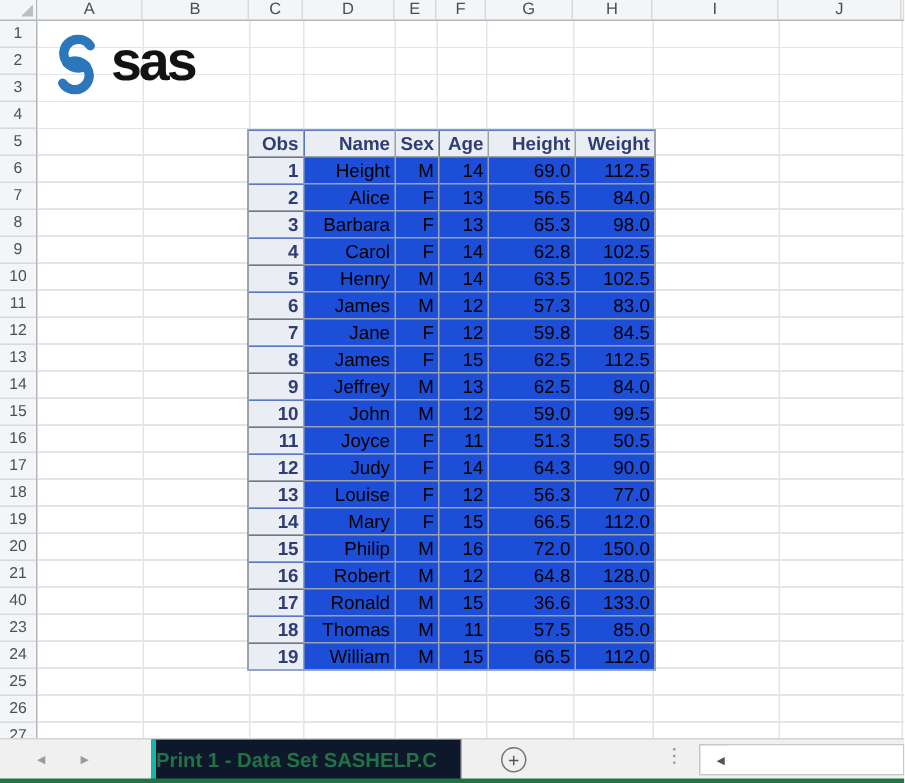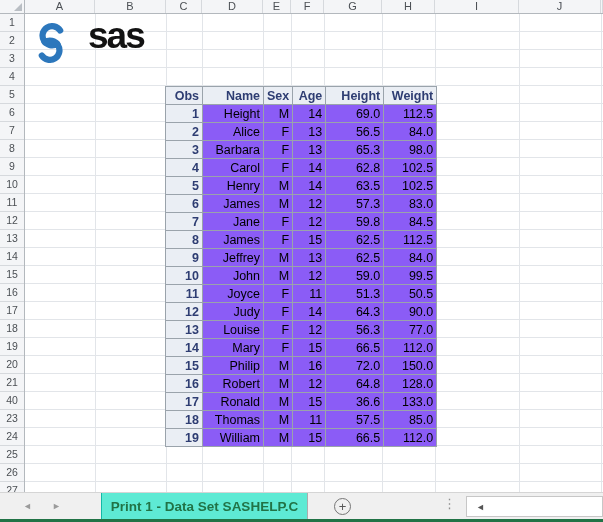--- a/index.html
+++ b/index.html
@@ -23,42 +23,42 @@
     border-right:1px solid #D6D9DD;flex:none;}
   #rowheads{position:absolute;left:0;top:14px;width:25px;height:478px;overflow:hidden;
     background:var(--hdr-bg);border-right:1px solid var(--hdr-border);}
   .row-h{height:18px;font-size:10.5px;color:var(--hdr-text);text-align:center;line-height:17px;
     border-bottom:1px solid #D6D9DD;}
   #gridbg{position:absolute;left:25px;top:14px;width:578px;height:478px;
     background:repeating-linear-gradient(to bottom,transparent 0 17px,var(--grid) 17px 18px);}
   .vline{position:absolute;top:14px;height:478px;width:1px;background:var(--grid);}
 
   
-  #logo{position:absolute;left:32px;top:23px;display:flex;gap:18px;}
+  #logo{position:absolute;left:32px;top:23px;display:flex;align-items:center;gap:4px;}
   #logo svg{display:block;}
   #logo .word{font-size:37px;font-weight:bold;color:#121212;letter-spacing:-2px;
     line-height:34px;margin-top:-4px;}
 
   
   #tablewrap{position:absolute;left:165px;top:86px;}
-  table{border-collapse:collapse;table-layout:fixed;font-size:12.5px;background:#8b5cf6;}
+  table{border-collapse:collapse;table-layout:fixed;font-size:12.5px;background:#1d4ed8;}
   th,td{border:1px solid var(--tbl-border);height:18px;padding:0 3px;white-space:nowrap;
     overflow:hidden;font-weight:normal;color:#000;}
   th{background:var(--thead-bg);color:var(--navy);font-weight:bold;}
   td.obs{background:var(--thead-bg);color:var(--navy);font-weight:bold;text-align:right;}
   .a-left{text-align:right;} .a-right{text-align:right;}
 
   
   #tabbar{position:absolute;left:0;top:492px;width:603px;height:27px;background:#F0F0F0;
     border-top:1px solid #D5D5D5;}
   .navarrow{position:absolute;top:7px;font-size:9px;color:#9B9B9B;line-height:13px;}
   #navL{left:23px;} #navR{left:52px;}
-  #sheettab{position:absolute;left:101px;top:0;width:207px;height:27px;background:#5eead4;
-    border-left:1px solid #14b8a6;border-right:1px solid #ACACAC;
-    display:flex;align-items:center;justify-content:center;}
+  #sheettab{position:absolute;left:101px;top:0;width:207px;height:27px;background:#0f172a;
+    border-left:3px solid #14b8a6;border-right:1px solid #ACACAC;
+    display:flex;align-items:center;}
   #sheettab .lbl{color:var(--green);font-weight:bold;font-size:13.5px;white-space:nowrap;}
   #addsheet{position:absolute;left:334px;top:5px;width:17px;height:17px;border:1px solid #767676;
     border-radius:50%;color:#565656;font-size:13px;line-height:15px;text-align:center;background:#F0F0F0;}
   #dots{position:absolute;left:443px;top:3px;color:#8F8F8F;font-size:13px;letter-spacing:0;}
   #hscroll{position:absolute;left:466px;top:3px;width:137px;height:21px;background:#fff;
     border:1px solid #C7C7C7;display:flex;align-items:center;}
   #hscroll .arr{font-size:9px;color:#555;margin-left:9px;}
   #hscroll .thumb{flex:1;height:100%;background:#fff;}
   #greenline{position:absolute;left:0;top:519px;width:603px;height:3px;background:var(--green);}
 </style>

